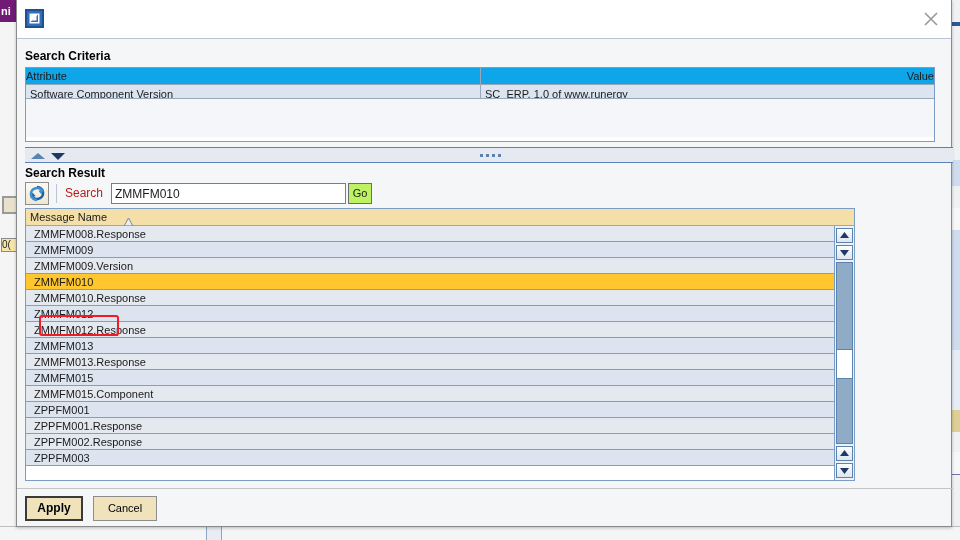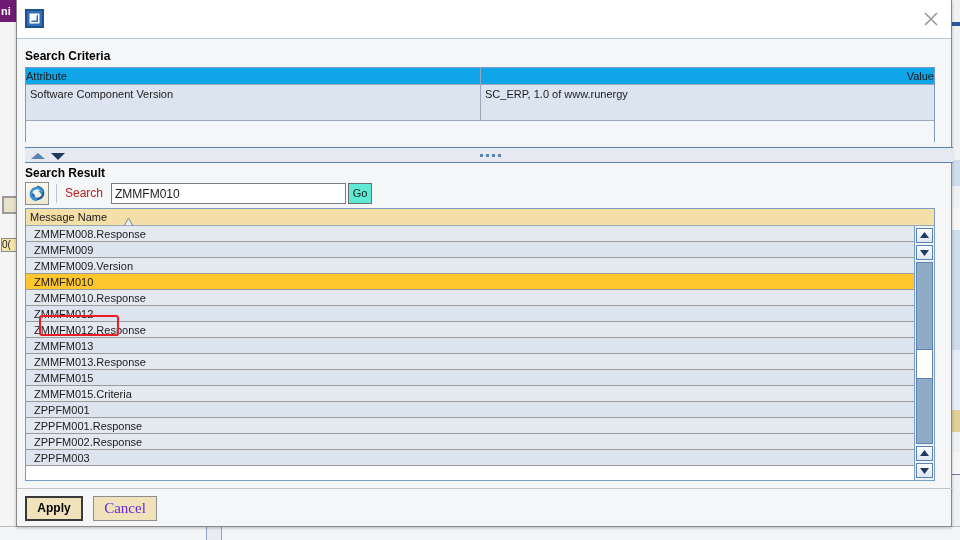--- a/index.html
+++ b/index.html
@@ -101,21 +101,21 @@
     border: 1px solid #7b9cc4; background: #ffffff; box-sizing: border-box;
   }
   .crit-hdr-row { display: flex; height: 17px; }
   .crit-hdr-cell {
     background: #0ea5e9; border-bottom: 1px solid #9aa7ba;
     font-size: 11px; color: #1b1b1b; line-height: 17px; 
     box-sizing: border-box; overflow: hidden; white-space: nowrap;
   }
   .crit-hdr-cell.c1 { width: 455px; border-right: 1px solid #9aa7ba; }
   .crit-hdr-cell.c2 { flex: 1; text-align: right; }
-  .crit-row { display: flex; height: 36px; }
+  .crit-row { display: flex; height: 14px; }
   .crit-cell {
     background: #dce4f0; border-bottom: 1px solid #9aa7ba;
     font-size: 11px; color: #1b1b1b; line-height: 18px; padding-left: 4px;
     box-sizing: border-box; overflow: hidden; white-space: nowrap;
   }
   .crit-cell.c1 { width: 455px; border-right: 1px solid #9aa7ba; }
   .crit-cell.c2 { flex: 1; }
   #crit-filler { height: 38px; background: #f4f6fa; }
 
   
@@ -151,28 +151,28 @@
     line-height: 17px;
   }
   #search-input {
     position: absolute; left: 86px; top: 1px; width: 235px; height: 21px;
     border: 1px solid #7d7d7d; box-sizing: border-box; background: #ffffff;
     font-family: "Liberation Sans", sans-serif; font-size: 12px; color: #1b1b1b;
     padding: 0 3px;
   }
   #go-btn {
     position: absolute; left: 323px; top: 1px; width: 24px; height: 21px;
-    background: #5eead4; border: 1px solid #6d6d6d; box-sizing: border-box;
+    background: #bef264; border: 1px solid #6d6d6d; box-sizing: border-box;
     font-size: 11px; color: #1b1b1b; line-height: 19px; text-align: center;
     cursor: pointer;
   }
 
   
   #table-box {
-    position: absolute; left: 8px; top: 169px; width: 910px; height: 273px;
+    position: absolute; left: 8px; top: 169px; width: 830px; height: 273px;
     border: 1px solid #7b9cc4; box-sizing: border-box; background: #ffffff;
     overflow: hidden;
   }
   #table-head {
     position: relative; height: 17px; background: #f3dfa7;
     border-bottom: 1px solid #9aa7ba;
     font-size: 11px; color: #1b1b1b; line-height: 17px; padding-left: 4px;
     box-sizing: border-box;
   }
   #sort-arrow { position: absolute; left: 98px; top: 5px; }
@@ -224,22 +224,22 @@
   #apply-btn {
     position: absolute; left: 8px; top: 457px; width: 58px; height: 25px;
     background: #f0e3bb; border: 2px solid #3a3a3a; box-sizing: border-box;
     font-family: "Liberation Sans", sans-serif;
     font-size: 12px; font-weight: bold; color: #000000;
     text-align: center; line-height: 21px; cursor: pointer;
   }
   #cancel-btn {
     position: absolute; left: 76px; top: 457px; width: 64px; height: 25px;
     background: #f0e3bb; border: 1px solid #8d8d8d; box-sizing: border-box;
-    font-family: Liberation Serif, serif;
-    font-size: 15px; color: #6d28d9;
+    font-family: Liberation Sans, sans-serif;
+    font-size: 11px; color: #000000;
     text-align: center; line-height: 23px; cursor: pointer;
   }
 
   
   #annot-rect {
     position: absolute; left: 22px; top: 276px; width: 80px; height: 21px;
     border: 2px solid #ee1c25; border-radius: 3px;
     pointer-events: none; box-sizing: border-box;
   }
 </style>
@@ -355,21 +355,21 @@
           <div class="row even">ZMMFM008.Response</div>
           <div class="row odd">ZMMFM009</div>
           <div class="row even">ZMMFM009.Version</div>
           <div class="row odd selected">ZMMFM010</div>
           <div class="row even">ZMMFM010.Response</div>
           <div class="row odd">ZMMFM012</div>
           <div class="row even">ZMMFM012.Response</div>
           <div class="row odd">ZMMFM013</div>
           <div class="row even">ZMMFM013.Response</div>
           <div class="row odd">ZMMFM015</div>
-          <div class="row even">ZMMFM015.Criteria</div>
+          <div class="row even">ZMMFM015.Component</div>
           <div class="row odd">ZPPFM001</div>
           <div class="row even">ZPPFM001.Response</div>
           <div class="row even">ZPPFM002.Response</div>
           <div class="row odd">ZPPFM003</div>
         </div>
 
       <div id="vscroll">
         <div id="sb-up-top" class="sb-arrow">
           <svg width="13" height="11" viewBox="0 0 13 11" style="margin:1px 0 0 1px">
             <path d="M6.5 2 L11 8 L2 8 Z" fill="#1f3864"></path>

